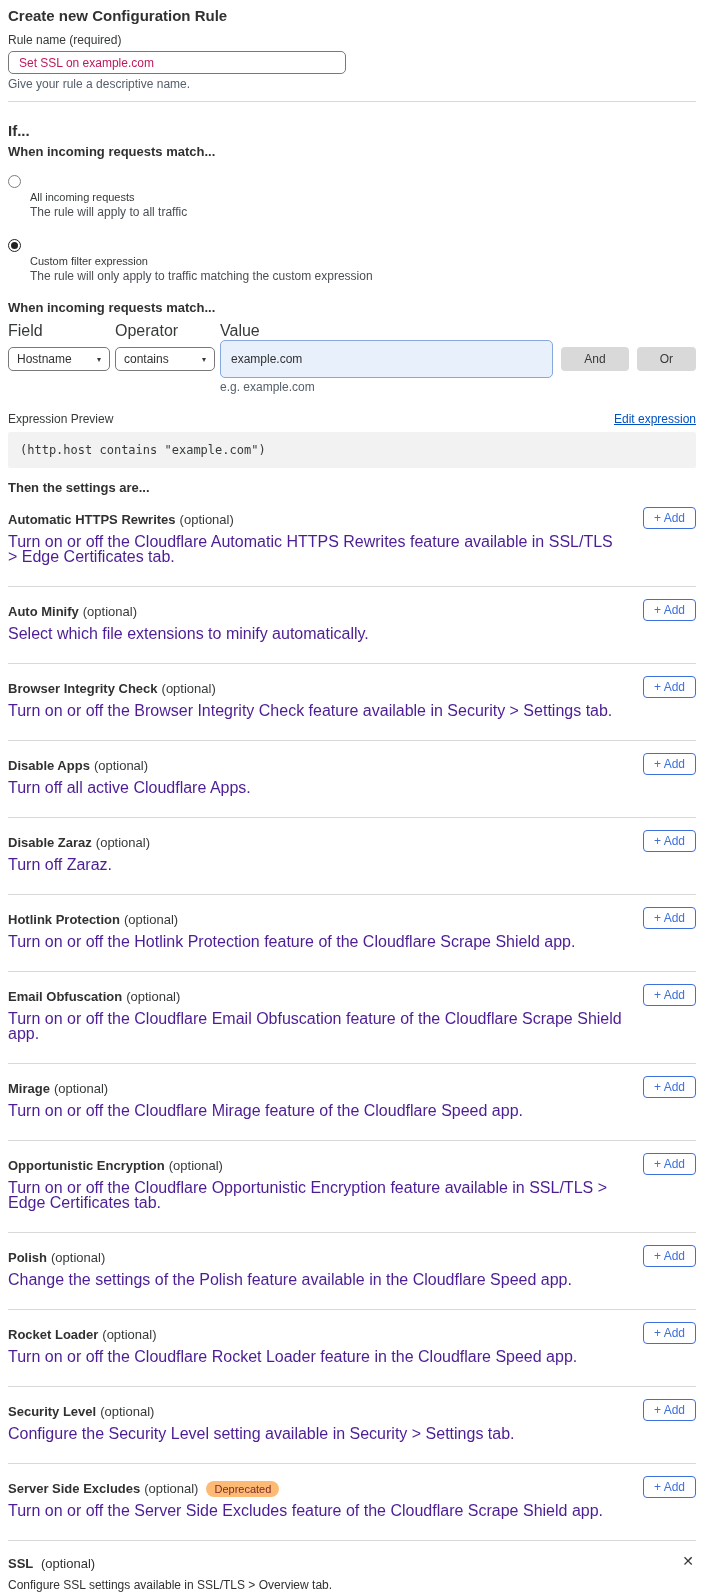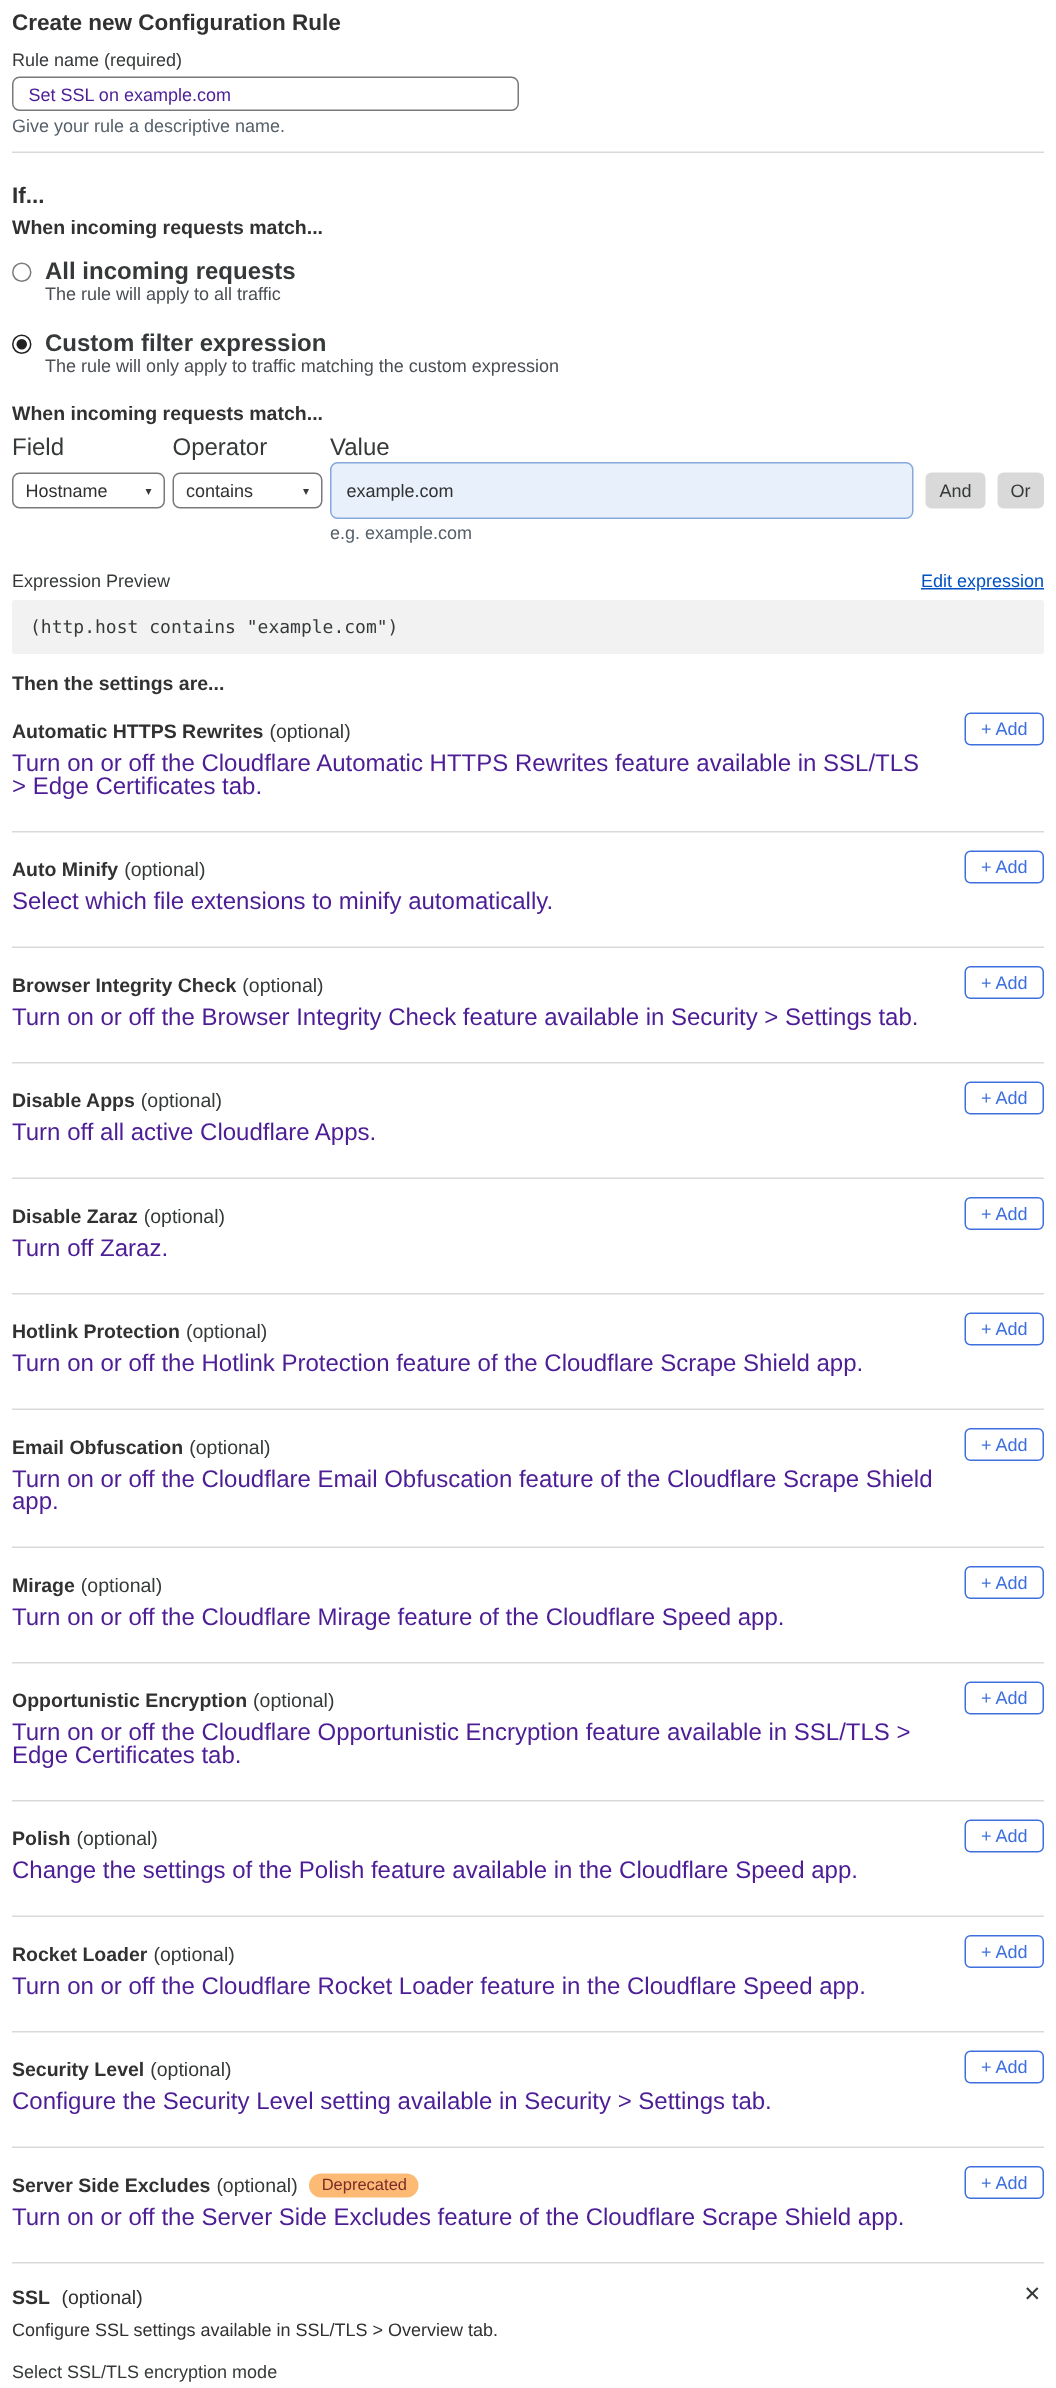--- a/index.html
+++ b/index.html
@@ -11,21 +11,21 @@
     -webkit-font-smoothing: antialiased;
   }
   .container { padding: 0 8px; }
 
   .page-title { font-size: 15px; line-height: 20px; font-weight: 700; padding-top: 6px; margin-bottom: 8px; }
 
   .field-label { font-size: 12px; line-height: 13px; color: #36393a; margin-bottom: 4px; }
   .text-input {
     display: block; width: 338px; height: 23px;
     border: 1px solid #797979; border-radius: 5px;
-    padding: 0 10px; font-size: 12px; color: #4c1d95;
+    padding: 0 10px; font-size: 12px; color: #be185d;
     font-family: "Liberation Sans", sans-serif; background: #fff; outline: none;
   }
   .help-text { font-size: 12px; line-height: 13px; color: #56606a; margin-top: 4px; }
 
   .divider { border: none; border-top: 1px solid #d9d9d9; margin-top: 10px; }
 
   .if-heading { font-size: 15px; line-height: 18px; font-weight: 700; margin-top: 20px; }
   .match-heading { font-size: 13px; line-height: 16px; font-weight: 700; margin-top: 4px; }
   .match-heading.second { margin-top: 16px; }
 
@@ -34,21 +34,21 @@
   .radio-circle {
     flex: 0 0 auto; width: 13px; height: 13px; margin-top: 1px;
     border: 1px solid #7c7c7c; border-radius: 50%; background: #fff; position: relative;
   }
   .radio-circle.selected { border-color: #222; }
   .radio-circle.selected::after {
     content: ""; position: absolute; left: 2px; top: 2px; width: 7px; height: 7px;
     border-radius: 50%; background: #222;
   }
   .radio-texts { margin-left: 9px; }
-  .radio-label { font-size: 16px; line-height: 15px; font-weight: 700; color: #36393a; }
+  .radio-label { font-size: 11px; line-height: 15px; font-weight: 400; color: #36393a; margin-top: 16px; }
   .radio-desc { font-size: 12px; line-height: 15px; color: #4a4f55; }
 
   .builder-labels { display: flex; margin-top: 8px; font-size: 16px; line-height: 13px; color: #36393a; }
   .builder-labels .lbl-field { width: 107px; }
   .builder-labels .lbl-operator { width: 105px; }
   .builder-labels .lbl-value { flex: 1; }
   .builder-row { display: flex; margin-top: 3px; align-items: center; }
   .select {
     height: 24px; border: 1px solid #797979; border-radius: 5px; background: #fff;
     display: flex; align-items: center; justify-content: space-between;
@@ -56,21 +56,21 @@
   }
   .select .caret { font-size: 8px; color: #36393a; margin-left: 6px; }
   .select.field-select { width: 102px; margin-right: 5px; }
   .select.operator-select { width: 100px; margin-right: 5px; }
   .value-input {
     flex: 1; height: 24px; border: 1px solid #86a8dc; border-radius: 5px;
     background: #e8f0fc; padding: 18px 10px; font-size: 12px; color: #313131;
     font-family: "Liberation Sans", sans-serif; outline: none; min-width: 0;
   }
   .andor-btn {
-    height: 24px; margin-left: 8px; padding: 0 9px;
+    height: 24px; margin-left: 8px; padding: 0 23px;
     background: #d9d9d9; border: none; border-radius: 4px;
     font-size: 12px; color: #36393a; font-family: "Liberation Sans", sans-serif; cursor: pointer;
   }
   .value-hint { font-size: 12px; line-height: 13px; color: #56606a; margin: 3px 0 0 212px; }
 
   .preview-header { display: flex; justify-content: space-between; align-items: baseline; margin-top: 18px; }
   .preview-label { font-size: 12px; line-height: 15px; color: #36393a; }
   .edit-link { font-size: 12px; line-height: 15px; color: #0051c3; text-decoration: underline; cursor: pointer; }
   .code-block {
     margin-top: 5px; height: 36px; background: #f2f2f2; border-radius: 2px;

